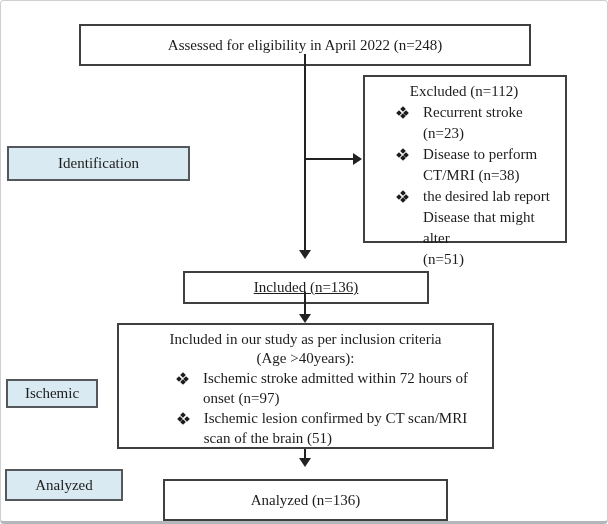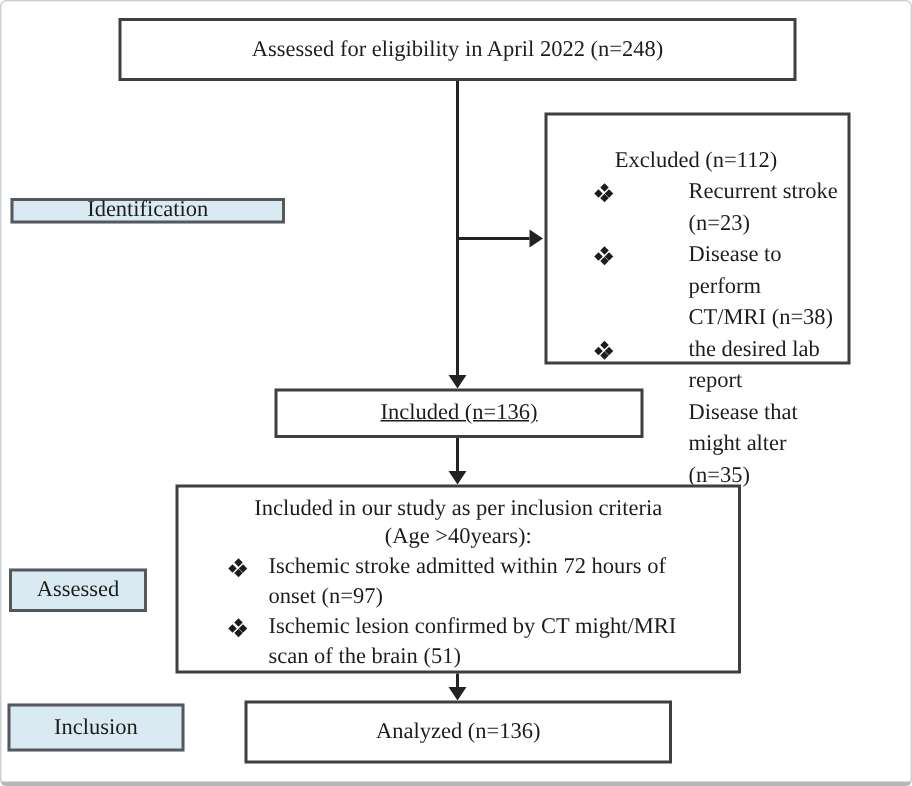--- a/index.html
+++ b/index.html
@@ -25,33 +25,34 @@
     border: 2px solid #3f3f3f;
     box-sizing: border-box;
     font-size: 15px;
     line-height: 1.25;
   }
   .center-box {
     display: flex;
     align-items: center;
     justify-content: center;
     text-align: center;
+    margin-top: 12px;
   }
   .assessed  { left: 78px;  top: 11px;  width: 452px; height: 42px; }
-  .excluded  { left: 362px; top: 74px;  width: 204px; height: 168px; padding: 20px 4px 0 2px; }
+  .excluded  { left: 362px; top: 74px;  width: 204px; height: 168px; padding: 4px 4px 0 2px; }
   .included  { left: 182px; top: 258px; width: 246px; height: 33px; text-decoration: underline; }
   .criteria  { left: 116px; top: 322px; width: 377px; height: 126px; padding-top: 5px; }
   .analyzed  { left: 162px; top: 466px; width: 285px; height: 42px; }
 
   .box-title { text-align: center; line-height: 21px; }
   .criteria .box-title { line-height: 19px; }
 
   .bullet-item { display: flex; align-items: flex-start; }
-  .excluded .bullet-item { margin-left: 30px; line-height: 21px; gap: 36px; }
-  .criteria .bullet-item { margin-left: 34px; line-height: 20px; }
+  .excluded .bullet-item { margin-left: 30px; line-height: 21px; }
+  .criteria .bullet-item { margin-left: 34px; line-height: 20px; justify-content: center; }
 
   .bullet-text { display: block; }
   .bullet-line { display: block; }
 
   
   .diamond-cluster {
     position: relative;
     width: 11px;
     height: 11px;
     flex: none;
@@ -74,21 +75,21 @@
   .side-label {
     position: absolute;
     background: #d9eaf2;
     border: 2px solid #54585c;
     box-sizing: border-box;
     display: flex;
     align-items: center;
     justify-content: center;
     font-size: 15px;
   }
-  .identification { left: 6px; top: 131px; width: 183px; height: 17px; text-align: right; }
+  .identification { left: 6px; top: 145px; width: 183px; height: 35px; text-align: right; }
   .inclusion      { left: 5px; top: 378px; width: 92px;  height: 29px; }
   .analysis       { left: 4px; top: 468px; width: 118px; height: 32px; }
 
   
   .line { position: absolute; background: #222222; }
   .v-main   { left: 303px; top: 53px;  width: 2px;  height: 197px; }
   .h-branch { left: 304px; top: 157px; width: 48px; height: 2px; }
   .v-two    { left: 303px; top: 291px; width: 2px;  height: 23px; }
   .v-three  { left: 303px; top: 448px; width: 2px;  height: 11px; }
 
@@ -155,21 +156,21 @@
     <div class="bullet-item">
       <span class="diamond-cluster">
           <i class="d-top"></i>
           <i class="d-left"></i>
           <i class="d-right"></i>
           <i class="d-bottom"></i>
         </span>
       <span class="bullet-text">
         <span class="bullet-line">the desired lab report</span>
         <span class="bullet-line">Disease that might alter</span>
-        <span class="bullet-line">(n=35)</span>
+        <span class="bullet-line">(n=51)</span>
       </span>
     </div>
   </div>
 
   <div class="side-label identification">
     <span>Identification</span>
   </div>
 
   <div class="box center-box included">
     <span>Included (n=136)</span>
@@ -196,34 +197,34 @@
     </div>
 
     <div class="bullet-item">
       <span class="diamond-cluster">
           <i class="d-top"></i>
           <i class="d-left"></i>
           <i class="d-right"></i>
           <i class="d-bottom"></i>
         </span>
       <span class="bullet-text">
-        <span class="bullet-line">Ischemic lesion confirmed by CT might/MRI</span>
+        <span class="bullet-line">Ischemic lesion confirmed by CT scan/MRI</span>
         <span class="bullet-line">scan of the brain (51)</span>
       </span>
     </div>
   </div>
 
   <div class="side-label inclusion">
-    <span>Assessed</span>
+    <span>Ischemic</span>
   </div>
 
   <div class="line v-three"></div>
   <div class="arrow-down ad-analyzed"></div>
 
   <div class="side-label analysis">
-    <span>Inclusion</span>
+    <span>Analyzed</span>
   </div>
 
   <div class="box center-box analyzed">
     <span>Analyzed (n=136)</span>
   </div>
 
 </div>
 
 </body></html>

